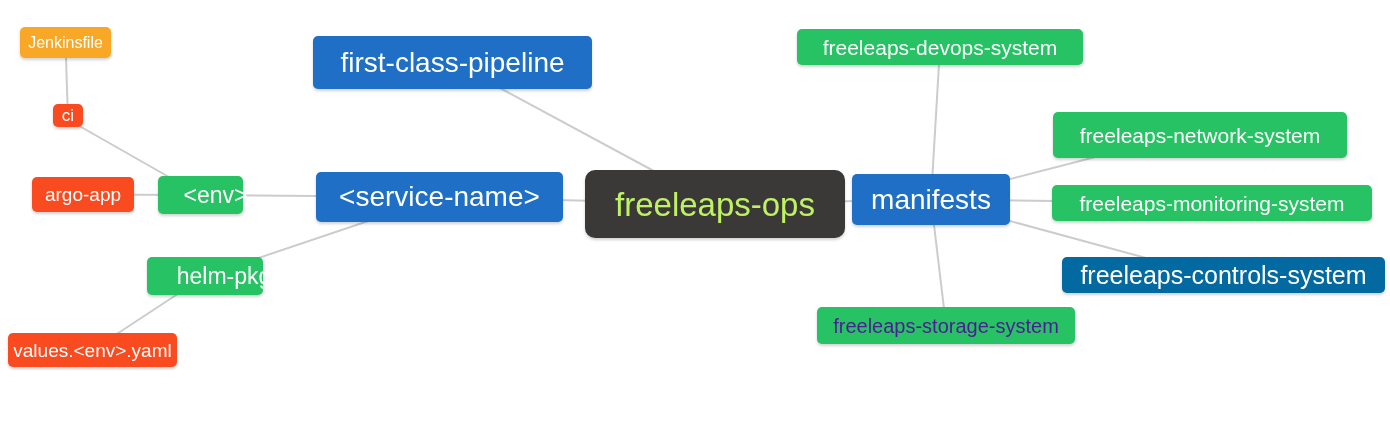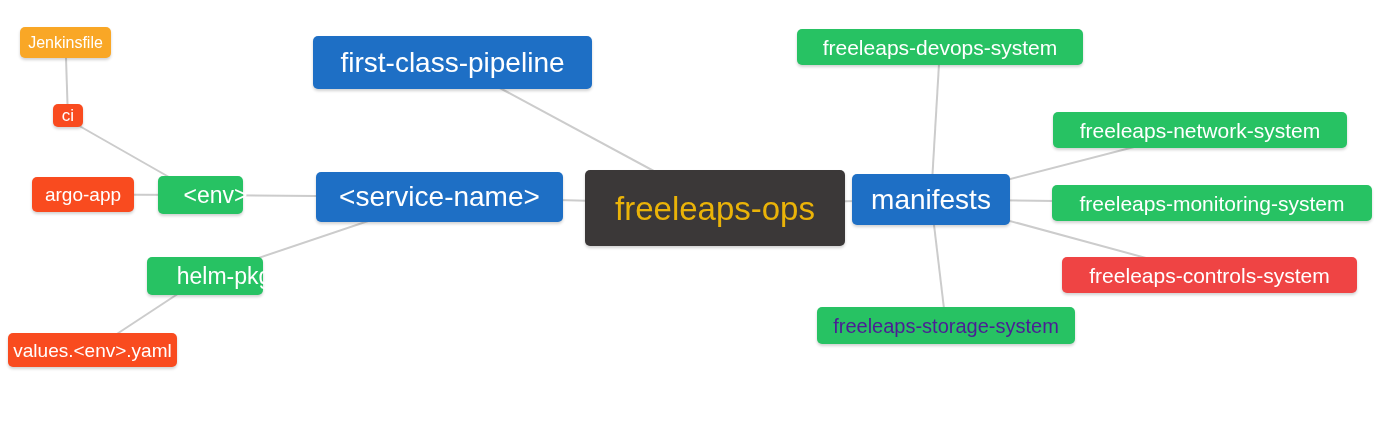--- a/index.html
+++ b/index.html
@@ -74,35 +74,35 @@
       </div>
       <div class="node" style="left: 8px; top: 333px; width: 169px; height: 34px; background: rgb(249, 75, 31); color: rgb(255, 255, 255); font-size: 19px;">
         <span>values.&lt;env&gt;.yaml</span>
       </div>
       <div class="node" style="left: 313px; top: 36px; width: 279px; height: 53px; background: rgb(30, 111, 197); color: rgb(255, 255, 255); font-size: 28px;">
         <span>first-class-pipeline</span>
       </div>
       <div class="node" style="left: 316px; top: 172px; width: 247px; height: 50px; background: rgb(30, 111, 197); color: rgb(255, 255, 255); font-size: 28px;">
         <span>&lt;service-name&gt;</span>
       </div>
-      <div class="node" style="left: 585px; top: 170px; width: 260px; height: 76px; background: rgb(59, 56, 56); color: #eab308; font-size: 33px;">
+      <div class="node" style="left: 585px; top: 170px; width: 260px; height: 68px; background: rgb(59, 56, 56); color: #bef264; font-size: 33px; border-radius: 10px;">
         <span>freeleaps-ops</span>
       </div>
       <div class="node" style="left: 852px; top: 174px; width: 158px; height: 51px; background: rgb(30, 111, 197); color: rgb(255, 255, 255); font-size: 28px;">
         <span>manifests</span>
       </div>
       <div class="node" style="left: 797px; top: 29px; width: 286px; height: 36px; background: rgb(39, 194, 99); color: rgb(255, 255, 255); font-size: 21px;">
         <span>freeleaps-devops-system</span>
       </div>
-      <div class="node" style="left: 1053px; top: 112px; width: 294px; height: 36px; background: rgb(39, 194, 99); color: rgb(255, 255, 255); font-size: 21px;">
+      <div class="node" style="left: 1053px; top: 112px; width: 294px; height: 46px; background: rgb(39, 194, 99); color: rgb(255, 255, 255); font-size: 21px;">
         <span>freeleaps-network-system</span>
       </div>
       <div class="node" style="left: 1052px; top: 185px; width: 320px; height: 36px; background: rgb(39, 194, 99); color: rgb(255, 255, 255); font-size: 21px;">
         <span>freeleaps-monitoring-system</span>
       </div>
-      <div class="node" style="left: 1062px; top: 257px; width: 295px; height: 36px; background: #ef4444; color: rgb(255, 255, 255); font-size: 21px;">
+      <div class="node" style="left: 1062px; top: 257px; width: 323px; height: 36px; background: #0369a1; color: rgb(255, 255, 255); font-size: 25px;">
         <span>freeleaps-controls-system</span>
       </div>
       <div class="node" style="left: 817px; top: 307px; width: 258px; height: 37px; background: rgb(39, 194, 99); color: #4c1d95; font-size: 20px;">
         <span>freeleaps-storage-system</span>
       </div>
     </div>
 </div>
 
 </body></html>

